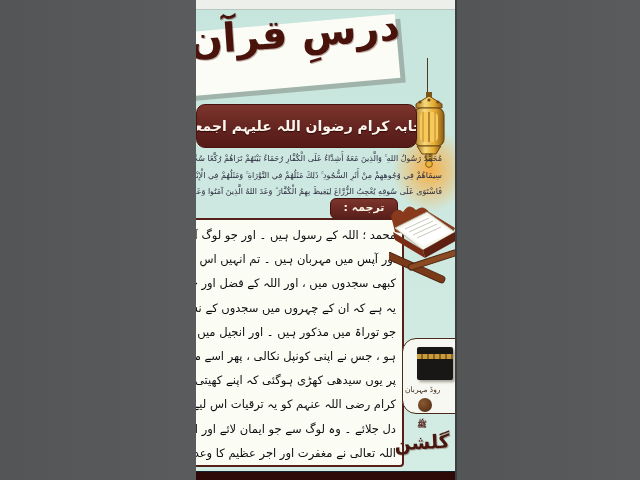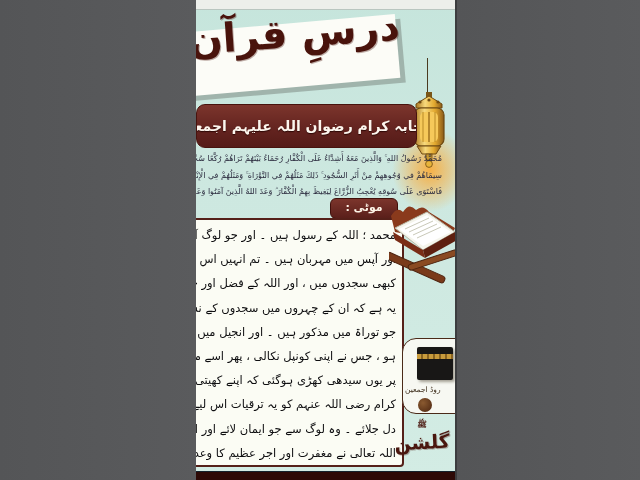--- a/index.html
+++ b/index.html
@@ -94,21 +94,21 @@
     </svg>
 
     <div class="subtitle-banner">صحابہ کرام رضوان اللہ علیہم اجمعین</div>
 
     <div class="verse">
       <div class="verse-line">مُحَمَّدٌ رَسُولُ اللهِ ۚ وَالَّذِينَ مَعَهُ أَشِدَّاءُ عَلَى الْكُفَّارِ رُحَمَاءُ بَيْنَهُمْ تَرَاهُمْ رُكَّعًا سُجَّدًا يَبْتَغُونَ</div>
       <div class="verse-line">سِيمَاهُمْ فِي وُجُوهِهِمْ مِنْ أَثَرِ السُّجُودِ ۚ ذَلِكَ مَثَلُهُمْ فِي التَّوْرَاةِ ۚ وَمَثَلُهُمْ فِي الْإِنْجِيلِ ۚ كَزَرْعٍ</div>
       <div class="verse-line">فَاسْتَوَى عَلَى سُوقِهِ يُعْجِبُ الزُّرَّاعَ لِيَغِيظَ بِهِمُ الْكُفَّارَ ۗ وَعَدَ اللهُ الَّذِينَ آمَنُوا وَعَمِلُوا الصَّالِحَاتِ</div>
     </div>
 
-    <div class="translate-label">موٹی :</div>
+    <div class="translate-label">ترجمہ :</div>
 
     <div class="trans-box">
       <div class="trans-line">محمد ؛ اللہ کے رسول ہیں ۔ اور جو لوگ آپ کے ساتھ ہیں وہ کفار</div>
       <div class="trans-line">اور آپس میں مہربان ہیں ۔ تم انہیں اس حال میں دیکھو گے کہ کبھی</div>
       <div class="trans-line">کبھی سجدوں میں ، اور اللہ کے فضل اور خوشنودی کی جستجو میں لگے</div>
       <div class="trans-line">یہ ہے کہ ان کے چہروں میں سجدوں کے نشان موجود ہیں ۔ ان کی</div>
       <div class="trans-line">جو توراۃ میں مذکور ہیں ۔ اور انجیل میں ان کی مثال یوں دی گئی</div>
       <div class="trans-line">ہو ، جس نے اپنی کونپل نکالی ، پھر اسے مضبوط کیا ، پھر وہ موٹی ہوگئی</div>
       <div class="trans-line">پر یوں سیدھی کھڑی ہوگئی کہ اپنے کھیتی کرنے والوں کو خوش</div>
       <div class="trans-line">کرام رضی اللہ عنہم کو یہ ترقیات اس لیے ملی ہیں ] تا کہ اللہ تعالی ان سے</div>
@@ -127,21 +127,21 @@
       <path d="M4 34 L34 52 L36 60 L6 42 Z" fill="#7a2c16"></path>
       <path d="M34 52 L66 34 L68 42 L36 60 Z" fill="#5e2010"></path>
       <rect x="-6" y="66" width="64" height="7" rx="3" transform="rotate(24 26 70)" fill="#7a3a1a" stroke="#4e2410" stroke-width="1"></rect>
       <rect x="18" y="58" width="58" height="6" rx="3" transform="rotate(-18 47 61)" fill="#8a4a22" stroke="#4e2410" stroke-width="1"></rect>
     </svg>
 
     <div class="kaaba-wrap">
       <div class="kaaba-cube">
         <div class="kaaba-band"></div>
       </div>
-      <div class="kaaba-caption">روڈ اجمعین</div>
+      <div class="kaaba-caption">روڈ مہربان</div>
     </div>
 
     <div class="seal-circle"></div>
 
     <div class="stamp">
       <span class="mark">ﷺ</span>
       <span class="name">گلشن</span>
     </div>
 
     <div class="bottom-bar"></div>

